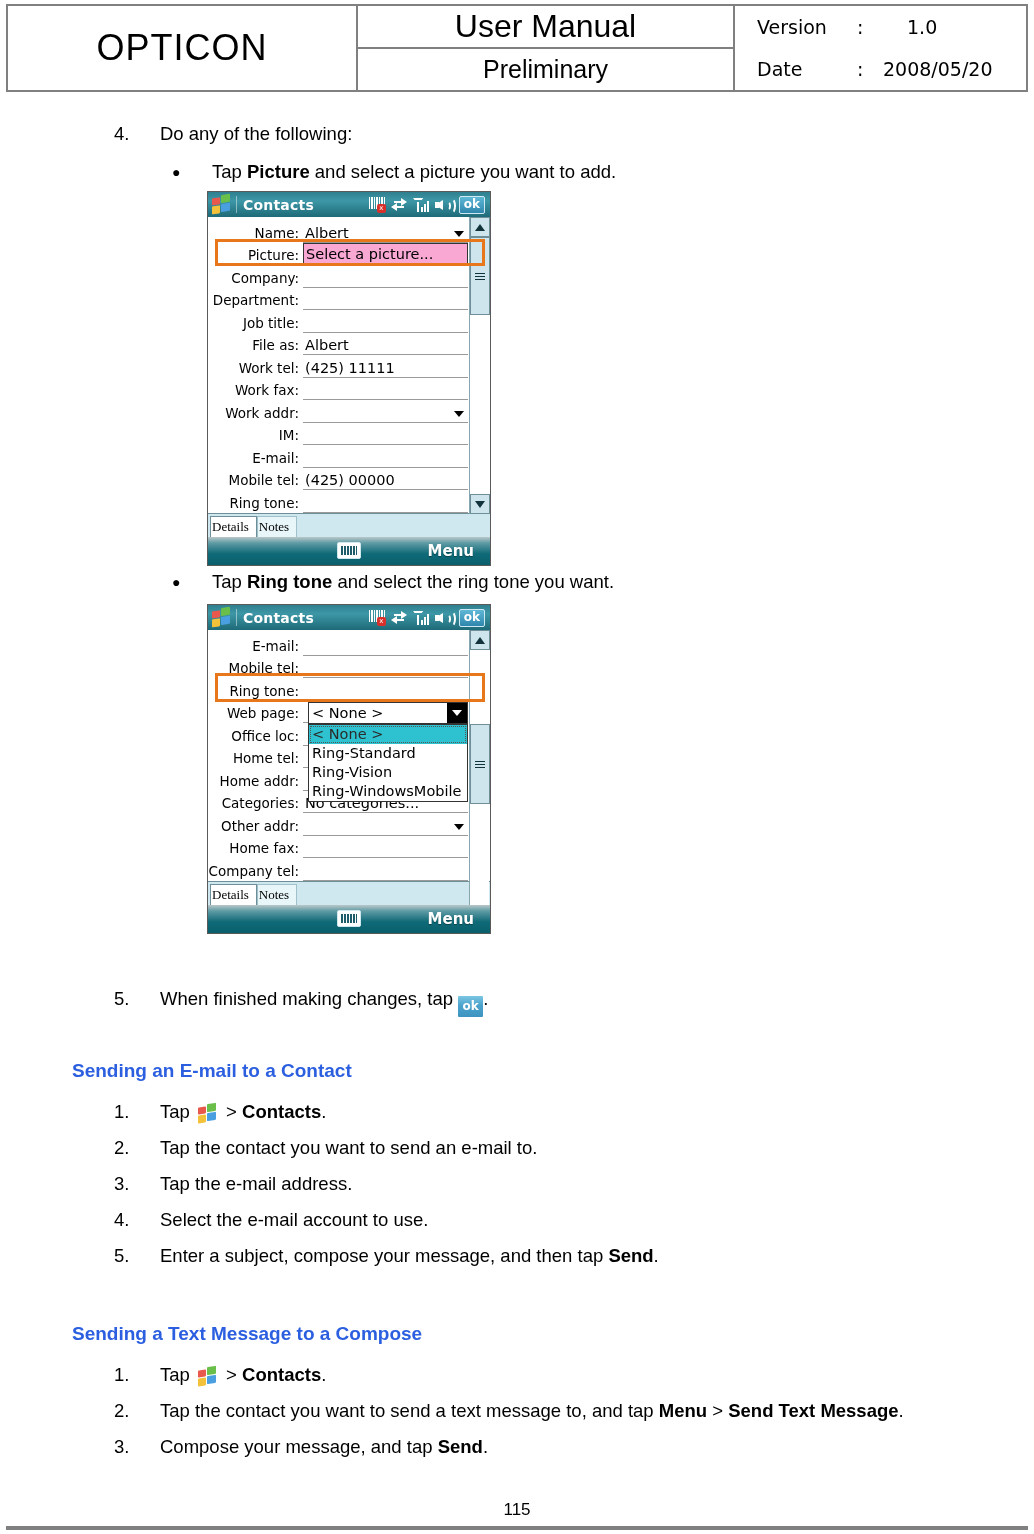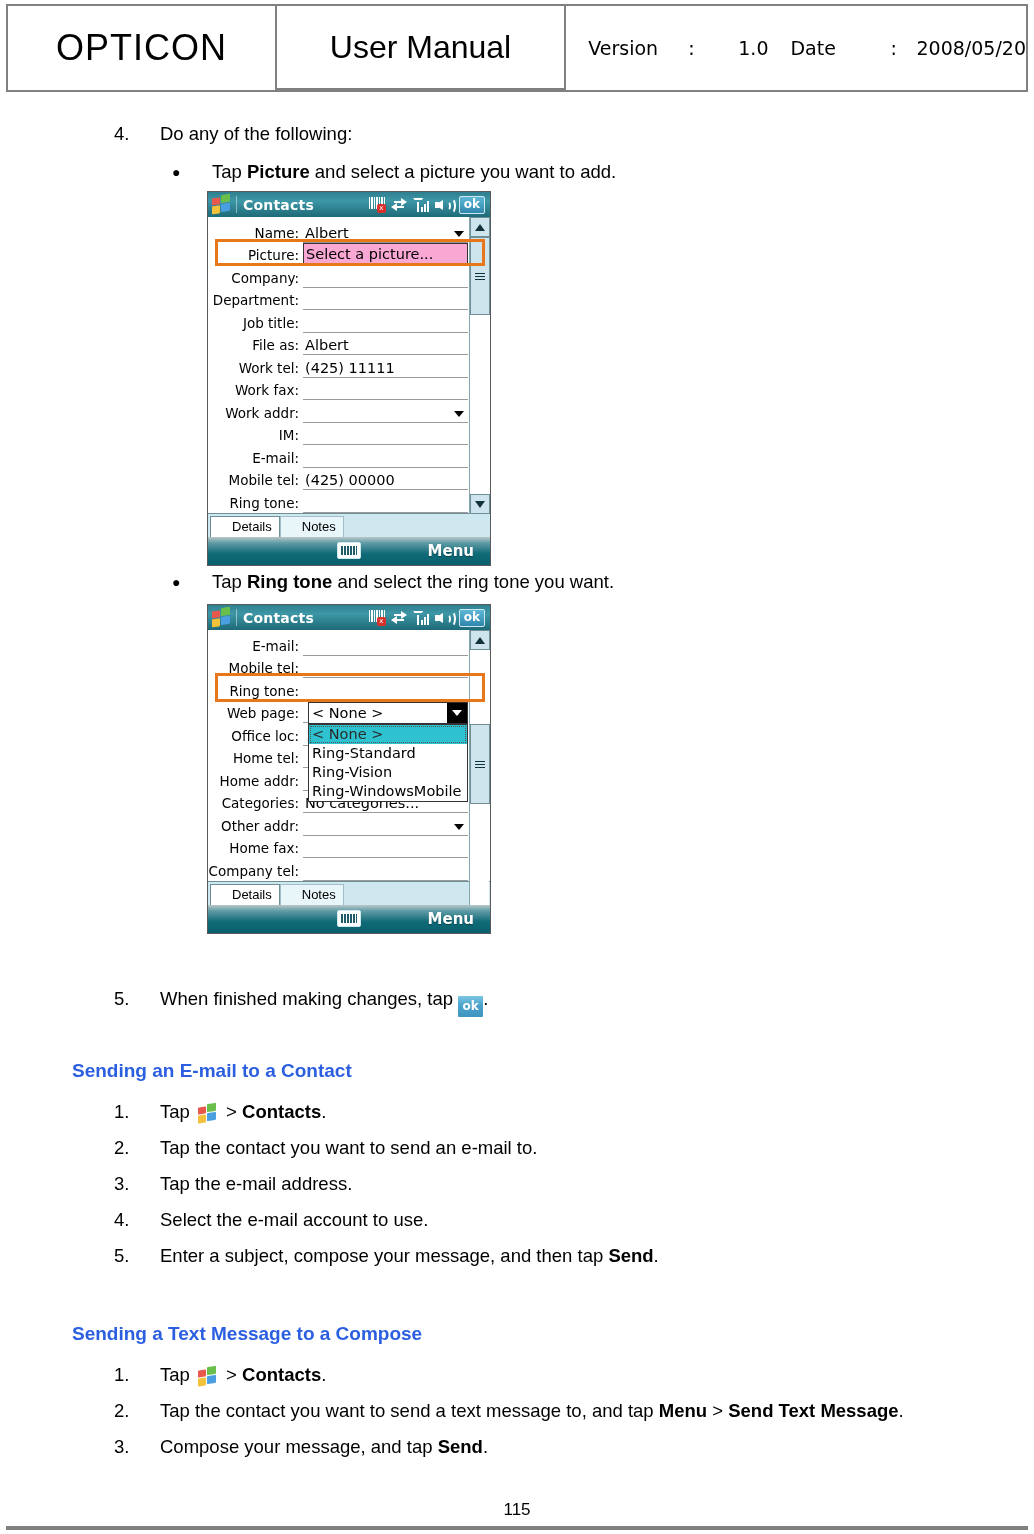--- a/index.html
+++ b/index.html
@@ -53,21 +53,21 @@
     font-family: "Liberation Sans", sans-serif;
   }
   .hdr-subtitle {
     flex: 1 1 50%;
     display: flex; align-items: center; justify-content: center;
     font-size: 25px;
     font-family: "Liberation Sans", sans-serif;
   }
   .hdr-meta-cell {
     flex: 1;
-    display: flex; flex-direction: row;
+    display: flex; flex-direction: column;
     padding: 0;
     box-sizing: border-box;
   }
   .hdr-meta-row {
     flex: 1 1 50%;
     display: flex; align-items: center;
     font-family: "DejaVu Sans", sans-serif;
     font-size: 19px;
     padding-left: 22px;
     box-sizing: border-box;
@@ -342,22 +342,22 @@
   .ppc-tabs {
     height: 24px;
     background: #cfe7ee;
     border-top: 1px solid #6e8e98;
     display: flex; align-items: flex-end;
     padding-left: 2px;
     box-sizing: border-box;
   }
   .ppc-tab {
     font-size: 13px;
-    font-family: Liberation Sans, sans-serif;
-    padding: 2px 7px 3px 21px;
+    font-family: Liberation Serif, serif;
+    padding: 2px 7px 3px 1px;
     line-height: 15px;
     box-sizing: border-box;
   }
   .ppc-tab.active {
     background: #ffffff;
     border-top: 1px solid #6e8e98;
     border-left: 1px solid #6e8e98;
     border-right: 1px solid #6e8e98;
     border-bottom: 1px solid #ffffff;
     margin-bottom: -1px;
@@ -472,20 +472,21 @@
 </style>
 </head>
 <body>
 
 <div class="doc-header">
   <div class="hdr-logo-cell">
     <div class="hdr-logo-text">OPTICON</div>
   </div>
   <div class="hdr-mid-cell">
     <div class="hdr-title">User Manual</div>
+    <div class="hdr-subtitle">Preliminary</div>
   </div>
   <div class="hdr-meta-cell">
     <div class="hdr-meta-row">
       <span class="meta-label">Version</span>
       <span class="meta-colon">:</span>
       <span class="meta-value ver">1.0</span>
     </div>
     <div class="hdr-meta-row">
       <span class="meta-label">Date</span>
       <span class="meta-colon">:</span>

